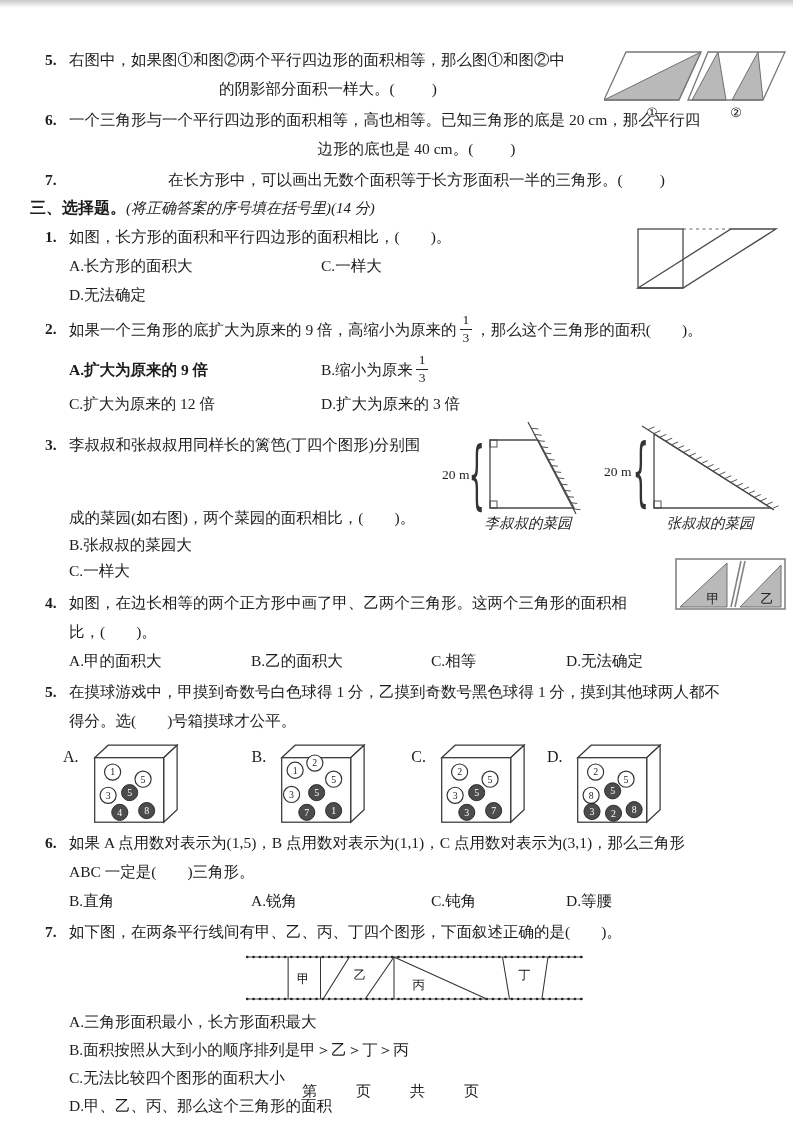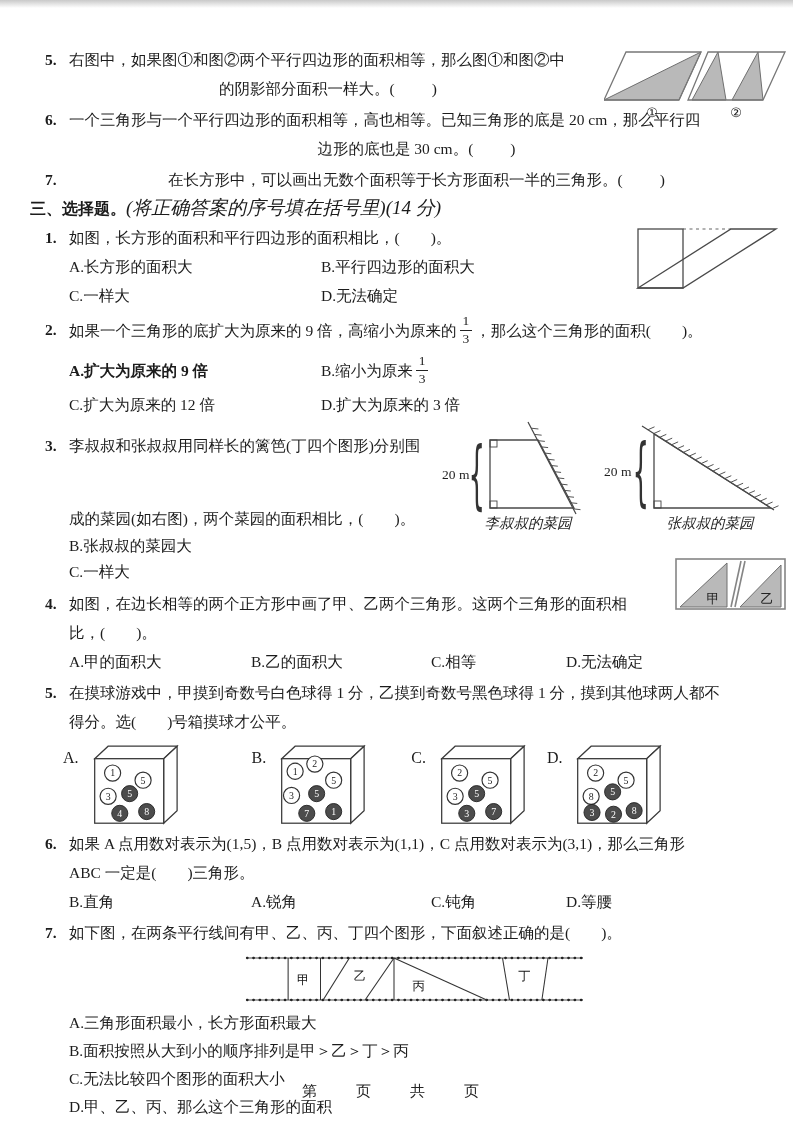--- a/index.html
+++ b/index.html
@@ -13,21 +13,21 @@
   .qbody{font-size:15.5px;line-height:29px;}
   .qline{white-space:nowrap;}
   .flexline{display:flex;justify-content:center;}
   .bracket{white-space:pre;letter-spacing:2px;}
   .w520{width:520px;}
   .w694{width:697px;}
   .w560{width:556px;}
   .w360{width:364px;}
   .sectitle{font-size:16px;line-height:28px;white-space:nowrap;}
   .sectitle .main{font-weight:bold;}
-  .sectitle .sub{font-style:italic;font-size:19px;}
+  .sectitle .sub{font-style:italic;font-size:15px;}
   .opts2{display:grid;grid-template-columns:252px auto;line-height:29px;}
   .opts4{display:grid;grid-template-columns:182px 180px 135px auto;line-height:29px;}
   .optlines .qline{line-height:26px;}
   .fracline{min-height:40px;display:flex;align-items:center;white-space:nowrap;}
   .frac{display:inline-block;text-align:center;line-height:1.05;font-size:13.5px;margin:0 3px;vertical-align:-10px;}
   .frac .fn{display:block;border-bottom:1.2px solid #222;padding:0 3px 1px;}
   .frac .fd{display:block;padding-top:1px;}
   .mt14{margin-top:12px;}
   .fig{position:absolute;}
   svg{display:block;}
@@ -74,21 +74,21 @@
           <span class="bracket">(　　)</span>
         </div>
       </div>
     </div>
 
     <div class="q" style="margin-top:2px;">
       <span class="qnum">6.</span>
       <div class="qbody w694">
         <div class="qline">一个三角形与一个平行四边形的面积相等，高也相等。已知三角形的底是 20 cm，那么平行四</div>
         <div class="qline flexline">
-          <span>边形的底也是 30 cm。</span>
+          <span>边形的底也是 40 cm。</span>
           <span class="bracket">(　　)</span>
         </div>
       </div>
     </div>
 
     <div class="q" style="margin-top:2px;">
       <span class="qnum">7.</span>
       <div class="qbody w694">
         <div class="qline flexline">
           <span>在长方形中，可以画出无数个面积等于长方形面积一半的三角形。</span>
@@ -100,21 +100,20 @@
     <div class="sectitle">
       <span class="main">三、选择题。</span><span class="sub">(将正确答案的序号填在括号里)(14 分)</span>
     </div>
 
     <div class="q">
       <span class="qnum">1.</span>
       <div class="qbody w560">
         <div class="qline">如图，长方形的面积和平行四边形的面积相比，(　　)。</div>
         <div class="opts2">
           <span class="qline">A.长方形的面积大</span>
-          <span class="qline">B.平行四边形的面积大</span>
           <span class="qline">C.一样大</span>
           <span class="qline">D.无法确定</span>
         </div>
       </div>
     </div>
 
     <div class="q">
       <span class="qnum" style="line-height:40px;">2.</span>
       <div class="qbody">
         <div class="fracline">

